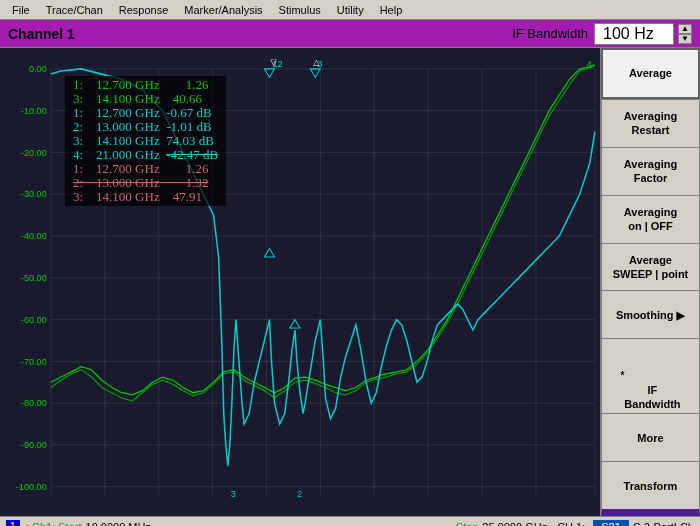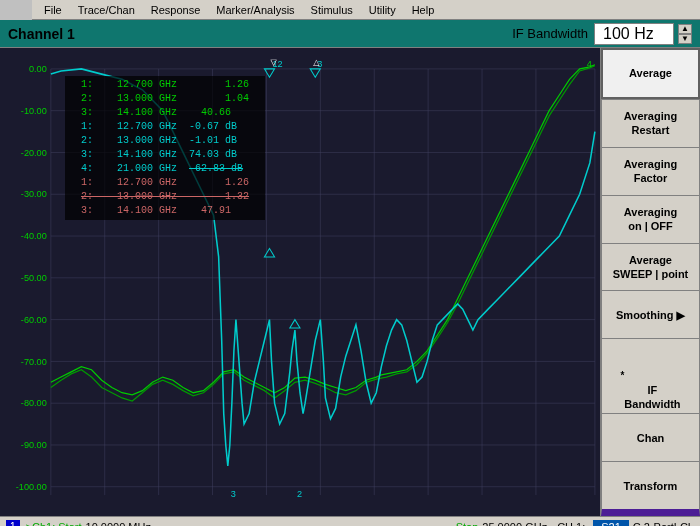--- a/index.html
+++ b/index.html
@@ -13,31 +13,30 @@
     }
 
     
     #menubar {
       background: #d4d0c8;
       height: 20px;
       display: flex;
       align-items: center;
       padding: 0 4px;
       border-bottom: 1px solid #808080;
-      margin-left: 32px;
     }
     .menu-item {
       padding: 2px 8px;
       font-size: 11px;
       cursor: pointer;
     }
 
     
     #header {
-      background: #0f766e;
+      background: #a21caf;
       height: 28px;
       display: flex;
       align-items: center;
       padding: 0 8px;
       border-bottom: 1px solid #808080;
     }
     #channel-title {
       font-size: 14px;
       font-weight: bold;
       flex: 1;
@@ -98,24 +97,24 @@
       line-height: 14px;
     }
 
     
     #data-readout {
       position: absolute;
       top: 30px;
       left: 60px;
       background: rgba(0,0,0,0.7);
       color: #00cc00;
-      font-size: 10px;
-      padding: 2px 16px;
+      font-size: 13px;
+      padding: 2px 8px;
       line-height: 14px;
-      font-family: Liberation Mono, monospace;
+      font-family: Liberation Serif, serif;
     }
 
     
     #status-bar {
       height: 20px;
       background: #d4d0c8;
       display: flex;
       align-items: center;
       padding: 0 6px;
       border-top: 1px solid #808080;
@@ -272,26 +271,25 @@
 
       <text x="266" y="16" fill="#ffffff" font-size="8">▽</text>
       <text x="308" y="16" fill="#ffffff" font-size="8">△</text>
 
     </svg>
 
 
 
     <div id="data-readout" style="left:65px;top:28px;">
       <div style="color:#00cc00">1:&nbsp;&nbsp;&nbsp;&nbsp;12.700 GHz&nbsp;&nbsp;&nbsp;&nbsp;&nbsp;&nbsp;&nbsp;&nbsp;1.26</div>
-      <div style="color:#00cc00">2:&nbsp;&nbsp;&nbsp;&nbsp;13.000 GHz&nbsp;&nbsp;&nbsp;&nbsp;&nbsp;&nbsp;&nbsp;&nbsp;1.04</div>
       <div style="color:#00cc00">3:&nbsp;&nbsp;&nbsp;&nbsp;14.100 GHz&nbsp;&nbsp;&nbsp;&nbsp;40.66</div>
       <div style="color:#00cccc">1:&nbsp;&nbsp;&nbsp;&nbsp;12.700 GHz&nbsp;&nbsp;-0.67 dB</div>
       <div style="color:#00cccc">2:&nbsp;&nbsp;&nbsp;&nbsp;13.000 GHz&nbsp;&nbsp;-1.01 dB</div>
       <div style="color:#00cccc">3:&nbsp;&nbsp;&nbsp;&nbsp;14.100 GHz&nbsp;&nbsp;74.03 dB</div>
-      <div style="color:#00cccc">4:&nbsp;&nbsp;&nbsp;&nbsp;21.000 GHz&nbsp;&nbsp;<s>-62.83 dB</s></div>
+      <div style="color:#00cccc">4:&nbsp;&nbsp;&nbsp;&nbsp;21.000 GHz&nbsp;&nbsp;<s>-42.47 dB</s></div>
       <div style="color:#cc6666">1:&nbsp;&nbsp;&nbsp;&nbsp;12.700 GHz&nbsp;&nbsp;&nbsp;&nbsp;&nbsp;&nbsp;&nbsp;&nbsp;1.26</div>
       <div style="color:#cc6666;text-decoration:line-through">2:&nbsp;&nbsp;&nbsp;&nbsp;13.000 GHz&nbsp;&nbsp;&nbsp;&nbsp;&nbsp;&nbsp;&nbsp;&nbsp;1.32</div>
       <div style="color:#cc6666">3:&nbsp;&nbsp;&nbsp;&nbsp;14.100 GHz&nbsp;&nbsp;&nbsp;&nbsp;47.91</div>
     </div>
   </div>
 
   <div id="right-panel">
     <div class="panel-btn active">Average</div>
     <div class="panel-btn" style="white-space:pre-line;">Averaging
 Restart</div>
@@ -299,21 +297,21 @@
 Factor</div>
     <div class="panel-btn" style="white-space:pre-line;">Averaging
 on | OFF</div>
     <div class="panel-btn" style="white-space:pre-line;">Average
 SWEEP | point</div>
     <div class="panel-btn">Smoothing ▶</div>
     <div class="panel-btn" style="white-space:pre-line;">
       <span style="font-size:10px;vertical-align:top;">* </span><span style="white-space:pre-line;margin-top:42px;">IF
 Bandwidth</span>
     </div>
-    <div class="panel-btn">Chan</div>
+    <div class="panel-btn">More</div>
     <div class="panel-btn">Transform</div>
   </div>
 </div>
 
 <div id="status-bar">
   <span id="sweep-indicator">1</span>
   <span id="start-label">&gt;Ch1: Start</span>
   <span style="margin-right:4px;">10.0000 MHz</span>
   <span style="color:#00aa00;font-size:9px;">- - - - - - - - - - - - - - - - - - - - - - - - - - - - - - -</span>
   <span class="status-spacer"></span>

